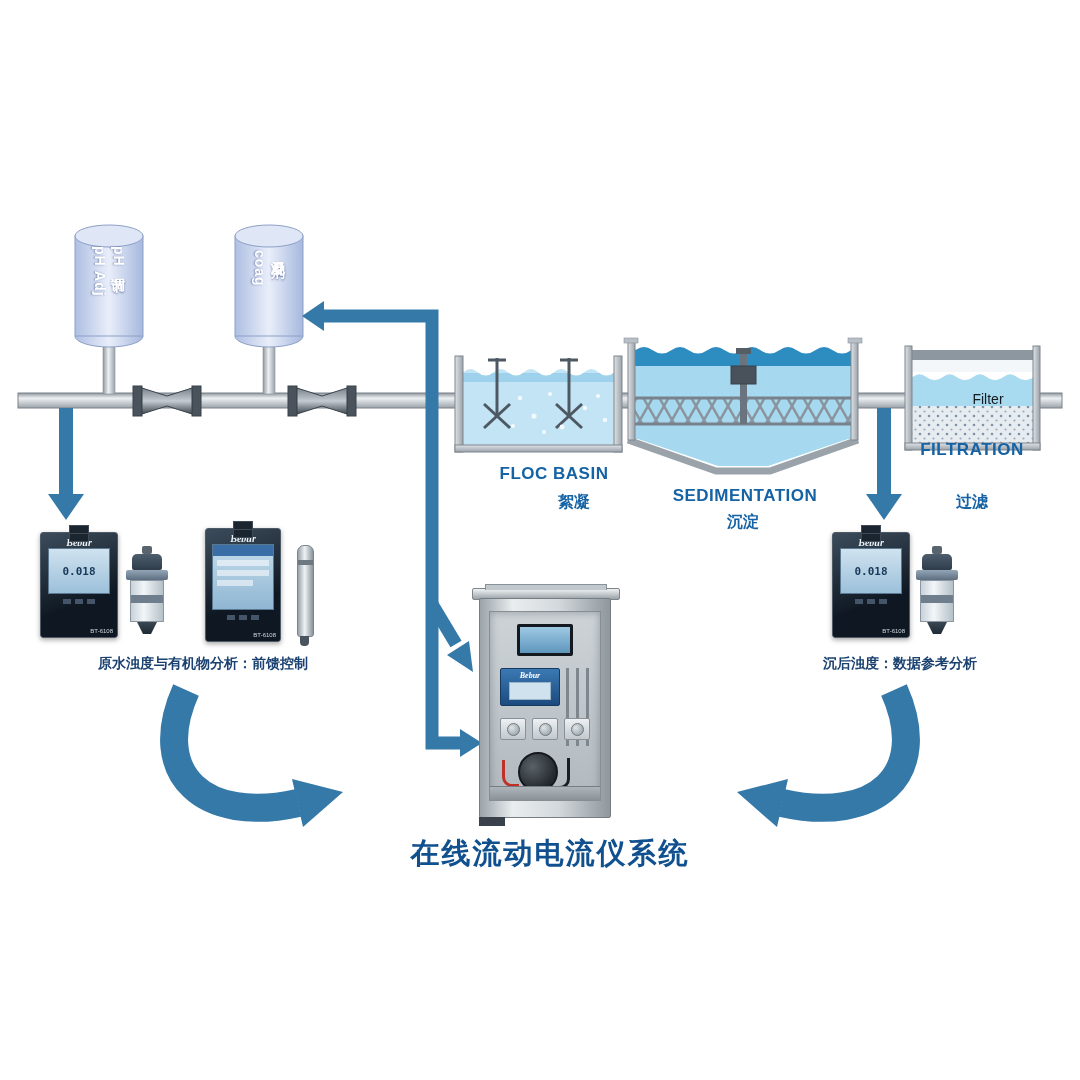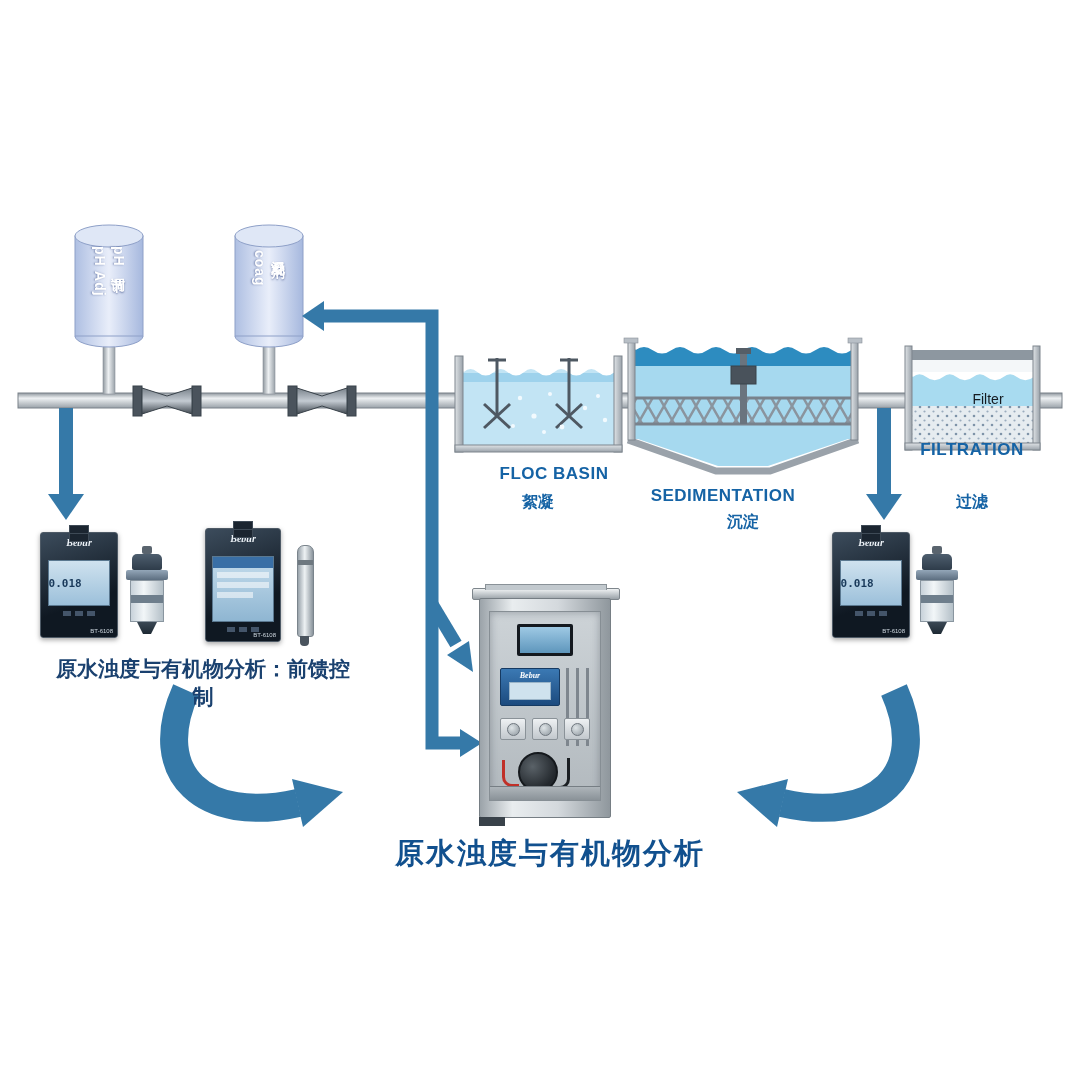--- a/index.html
+++ b/index.html
@@ -4,40 +4,40 @@
 <style>
   html,body{margin:0;padding:0;background:#ffffff;}
   #canvas{position:relative;width:1080px;height:1080px;background:#ffffff;overflow:hidden;
           font-family:"Liberation Sans","DejaVu Sans",sans-serif;}
   #bg-svg{position:absolute;left:0;top:0;}
 
   
   .basin-label{position:absolute;text-align:center;font-weight:bold;color:#1563a5;}
   .basin-en{font-size:17px;letter-spacing:.5px;}
   .basin-zh{font-size:16px;}
-  .caption{position:absolute;font-weight:bold;font-size:21px;color:#1a416f;text-align:center;}
+  .caption{position:absolute;font-weight:bold;font-size:14px;color:#1a416f;text-align:center;}
   .caption.left-align{text-align:left;}
   #title{position:absolute;left:350px;top:834px;width:400px;text-align:center;
          font-size:29px;font-weight:bold;color:#11508e;letter-spacing:2px;}
 
   
   .tank-label{position:absolute;display:flex;flex-direction:row;gap:3px;justify-content:center;
               color:#ffffff;font-weight:bold;font-size:14px;text-shadow:0 1px 2px rgba(40,60,120,.55);}
   .tank-label span{writing-mode:vertical-lr;letter-spacing:1px;line-height:1.15;}
 
   
   .controller{position:absolute;background:linear-gradient(160deg,#3c4c5c,#0f1822 65%);
               border:1px solid #4e5a66;border-radius:3px;box-shadow:0 2px 5px rgba(0,0,0,.35);}
   .ctrl-tab{position:absolute;left:50%;transform:translateX(-50%);width:18px;height:7px;
             background:#1b2530;border:1px solid #3e4a56;}
   .tab-top{top:-8px;}　.tab-bottom{bottom:-8px;}
   .ctrl-brand{color:#eef3f8;font-family:"Liberation Serif","DejaVu Serif",serif;
               font-style:italic;font-weight:bold;font-size:10px;text-align:center;padding-top:4px;}
-  .ctrl-screen{margin:12px auto 0;width:80%;height:44px;background:linear-gradient(180deg,#cfe2ef,#9cc0da);
-               border:1px solid #5a7890;display:flex;align-items:center;justify-content:flex-start;}
+  .ctrl-screen{margin:0 auto 0;width:80%;height:44px;background:linear-gradient(180deg,#cfe2ef,#9cc0da);
+               border:1px solid #5a7890;display:flex;align-items:center;justify-content:center;}
   .ctrl-screen.big{height:64px;display:block;background:linear-gradient(180deg,#c4dcec,#8fb6d2);}
   .scr-head{height:11px;background:#396fa6;}
   .scr-row{height:6px;margin:4px 4px 0;background:rgba(255,255,255,.55);}
   .scr-row.short{width:60%;}
   .ctrl-reading{font-family:"DejaVu Sans Mono",monospace;font-weight:bold;font-size:11px;color:#19395a;}
   .ctrl-btnrow{display:flex;justify-content:center;gap:4px;margin-top:5px;}
   .ctrl-btnrow i{width:8px;height:5px;background:#44556a;}
   .ctrl-model{position:absolute;right:4px;bottom:3px;color:#cdd6de;font-size:6px;}
 
   
@@ -264,22 +264,22 @@
   <div class="tank-label" style="left:80px;top:246px;width:58px;height:88px;">
     <span>pH Adj</span>
     <span>pH调节</span>
   </div>
   <div class="tank-label" style="left:240px;top:250px;width:58px;height:84px;">
     <span>coag</span>
     <span>混凝剂</span>
   </div>
 
   <div class="basin-label basin-en" style="left:438px;top:464px;width:200px;padding-left:16px;">FLOC BASIN</div>
-  <div class="basin-label basin-zh" style="left:438px;top:492px;width:200px;">絮凝</div>
-  <div class="basin-label basin-en" style="left:618px;top:486px;width:210px;">SEDIMENTATION</div>
+  <div class="basin-label basin-zh" style="left:438px;top:492px;width:200px;padding-left:36px;">絮凝</div>
+  <div class="basin-label basin-en" style="left:640px;top:486px;width:210px;">SEDIMENTATION</div>
   <div class="basin-label basin-zh" style="left:638px;top:512px;width:210px;text-align:center;">沉淀</div>
   <div class="basin-label basin-en" style="left:872px;top:440px;width:200px;">FILTRATION</div>
   <div class="basin-label basin-zh" style="left:872px;top:492px;width:200px;">过滤</div>
 
   <div class="controller" style="left:40px;top:532px;width:76px;height:104px;">
     <div class="ctrl-tab tab-top"></div>
     <div class="ctrl-tab tab-bottom"></div>
     <div class="ctrl-brand">Bebur</div>
     <div class="ctrl-screen">
       <div class="ctrl-reading">0.018</div>
@@ -374,16 +374,17 @@
   <div class="sensor" style="left:916px;top:546px;">
     <div class="sensor-nub"></div>
     <div class="sensor-cap"></div>
     <div class="sensor-collar"></div>
     <div class="sensor-body">
         <div class="sensor-stripe"></div>
       </div>
     <div class="sensor-foot"></div>
   </div>
 
-
-  <div id="title">原水浊度与有机物分析</div>
+  <div class="caption" style="left:790px;top:655px;width:220px;">沉后浊度：数据参考分析</div>
+
+  <div id="title">在线流动电流仪系统</div>
 
 </div>
 
 </body></html>

